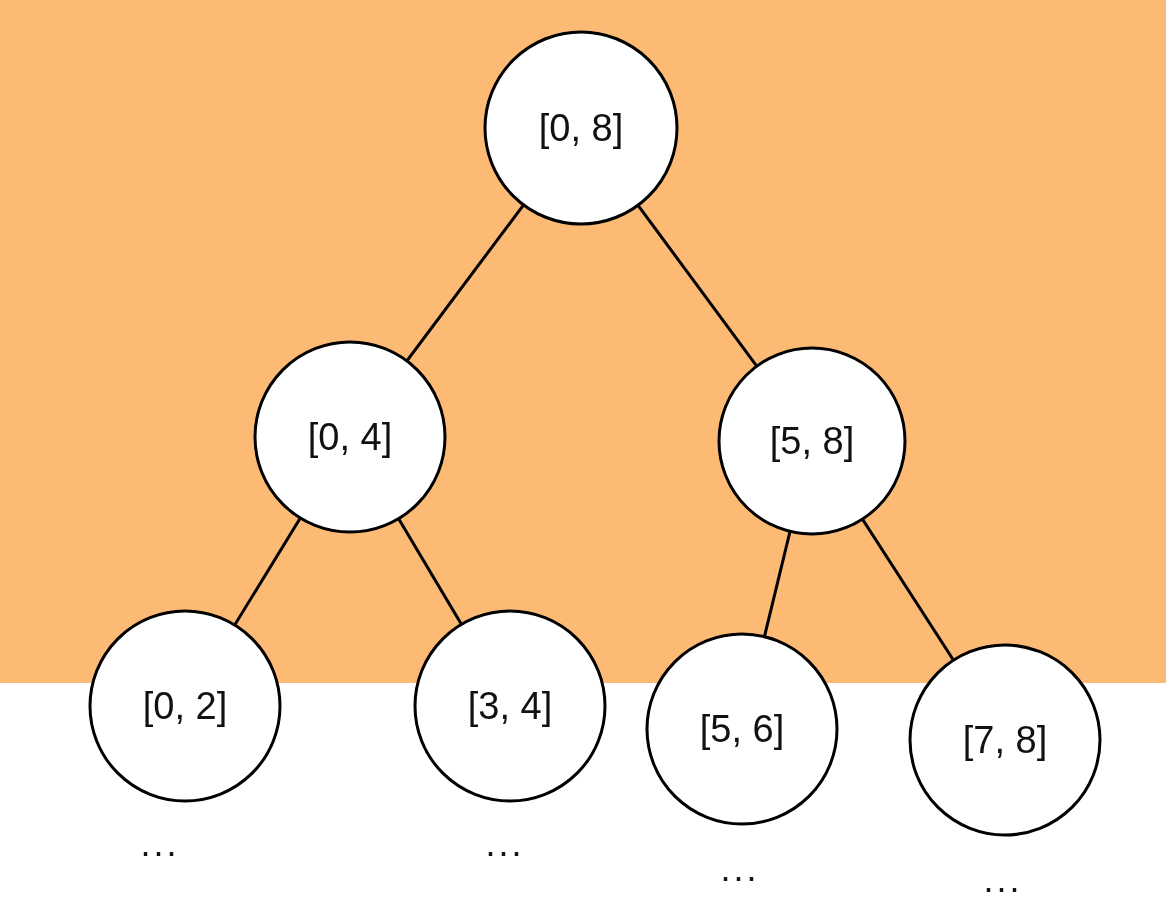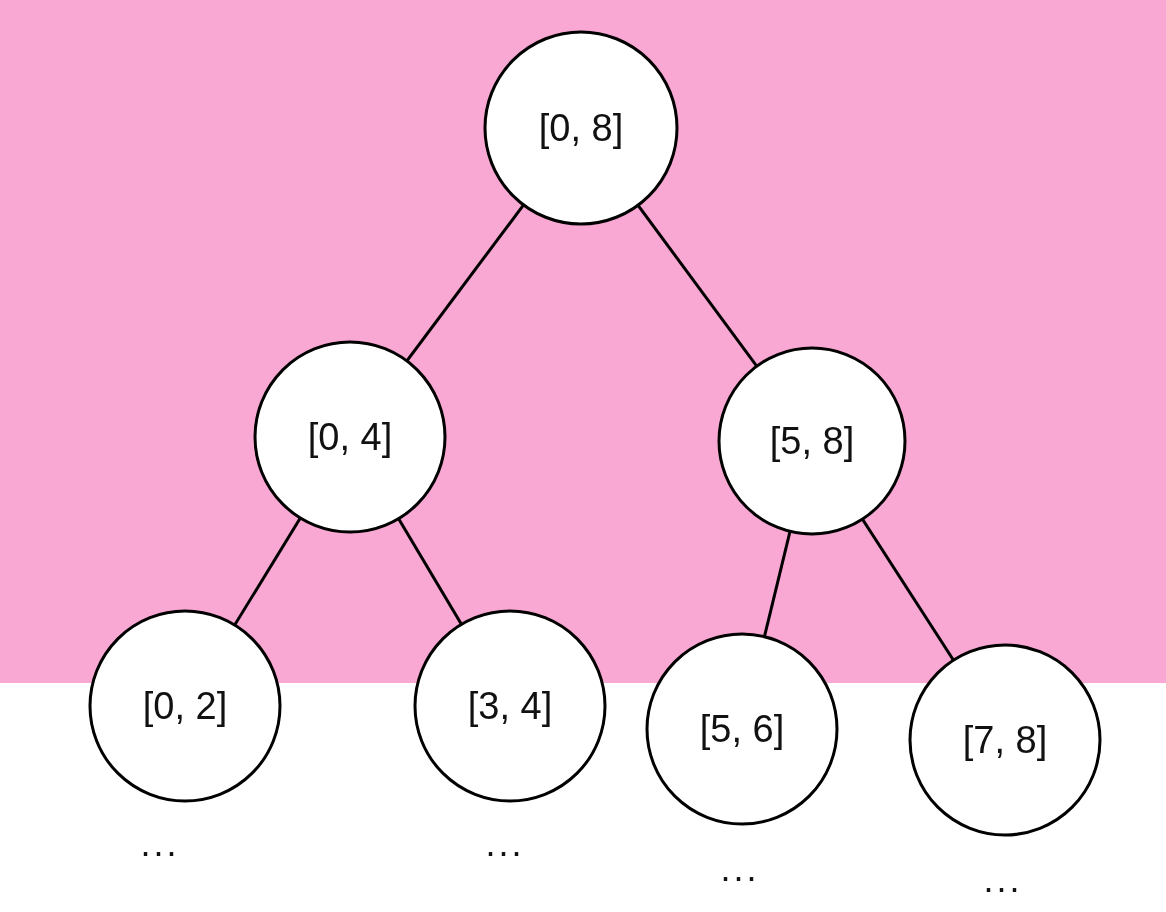--- a/index.html
+++ b/index.html
@@ -8,21 +8,21 @@
     width: 1166px;
     height: 912px;
     background: #ffffff;
     overflow: hidden;
     font-family: "Liberation Sans", sans-serif;
   }
   .canvas {
     position: relative;
     width: 1166px;
     height: 683px;
-    background: #f9a8d4;
+    background: #fdba74;
   }
   svg {
     display: block;
     width: 1166px;
     height: 912px;
   }
   .edge {
     stroke-width: 3;
     fill: none;
   }

